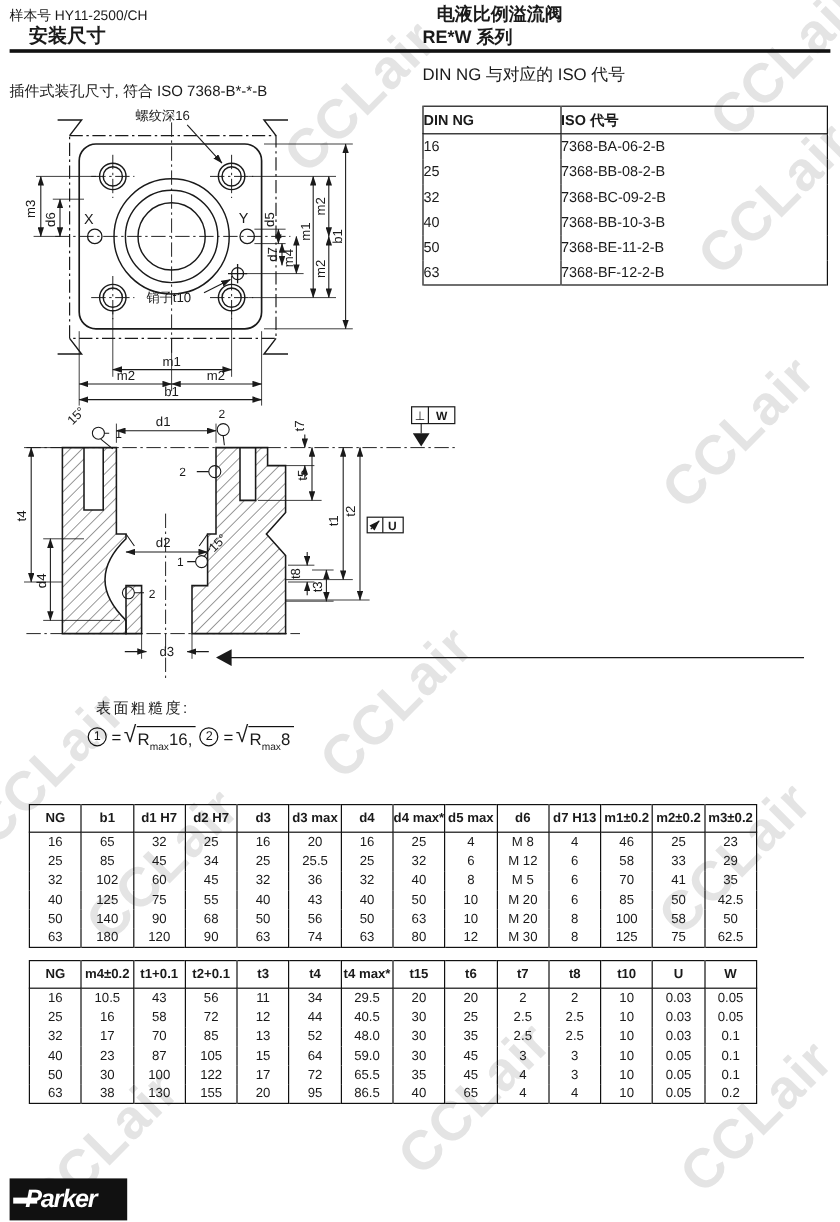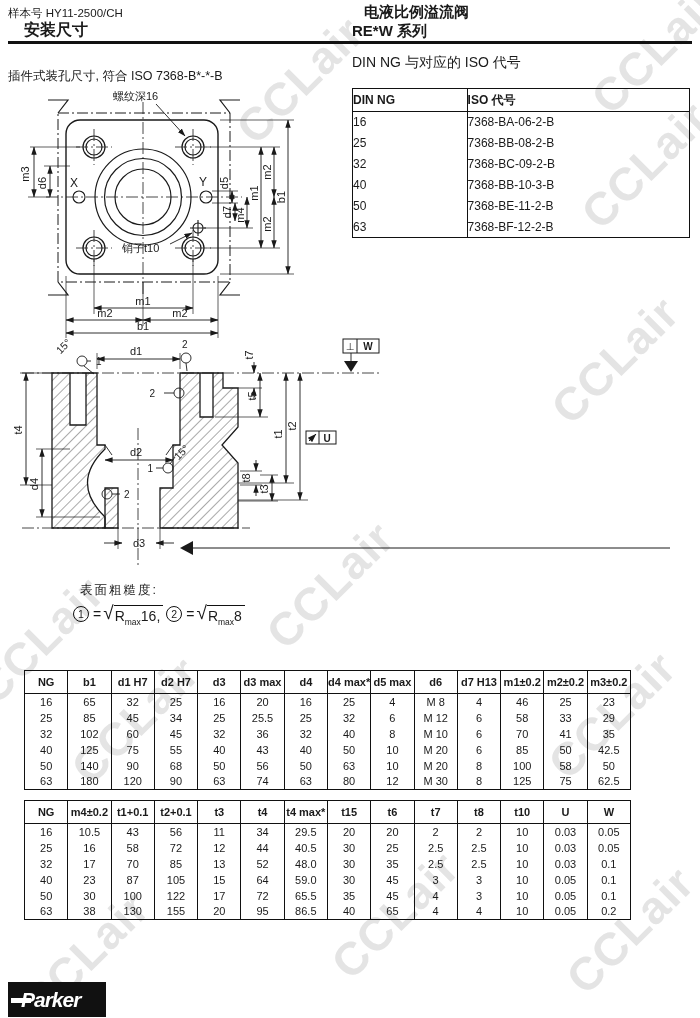--- a/index.html
+++ b/index.html
@@ -394,21 +394,21 @@
         <tr>
           <td>32</td>
           <td>102</td>
           <td>60</td>
           <td>45</td>
           <td>32</td>
           <td>36</td>
           <td>32</td>
           <td>40</td>
           <td>8</td>
-          <td>M 10</td>
+          <td>M 5</td>
           <td>6</td>
           <td>70</td>
           <td>41</td>
           <td>35</td>
         </tr>
         <tr>
           <td>40</td>
           <td>125</td>
           <td>75</td>
           <td>55</td>

